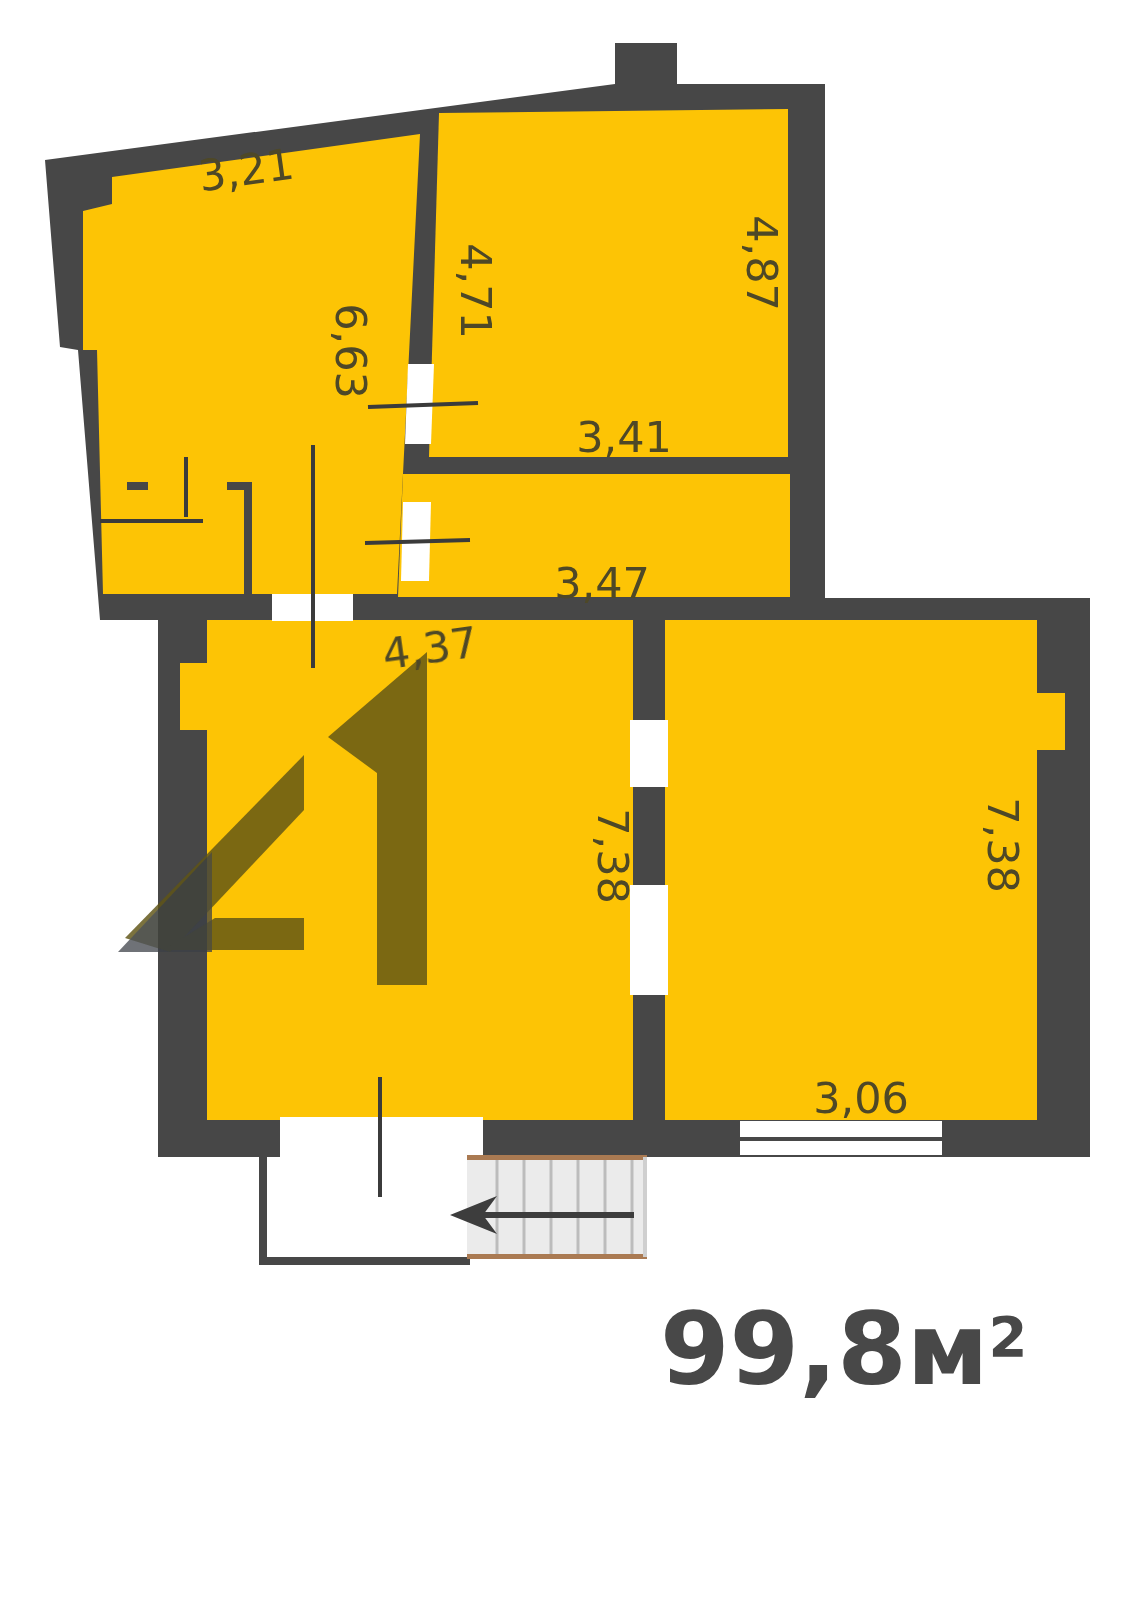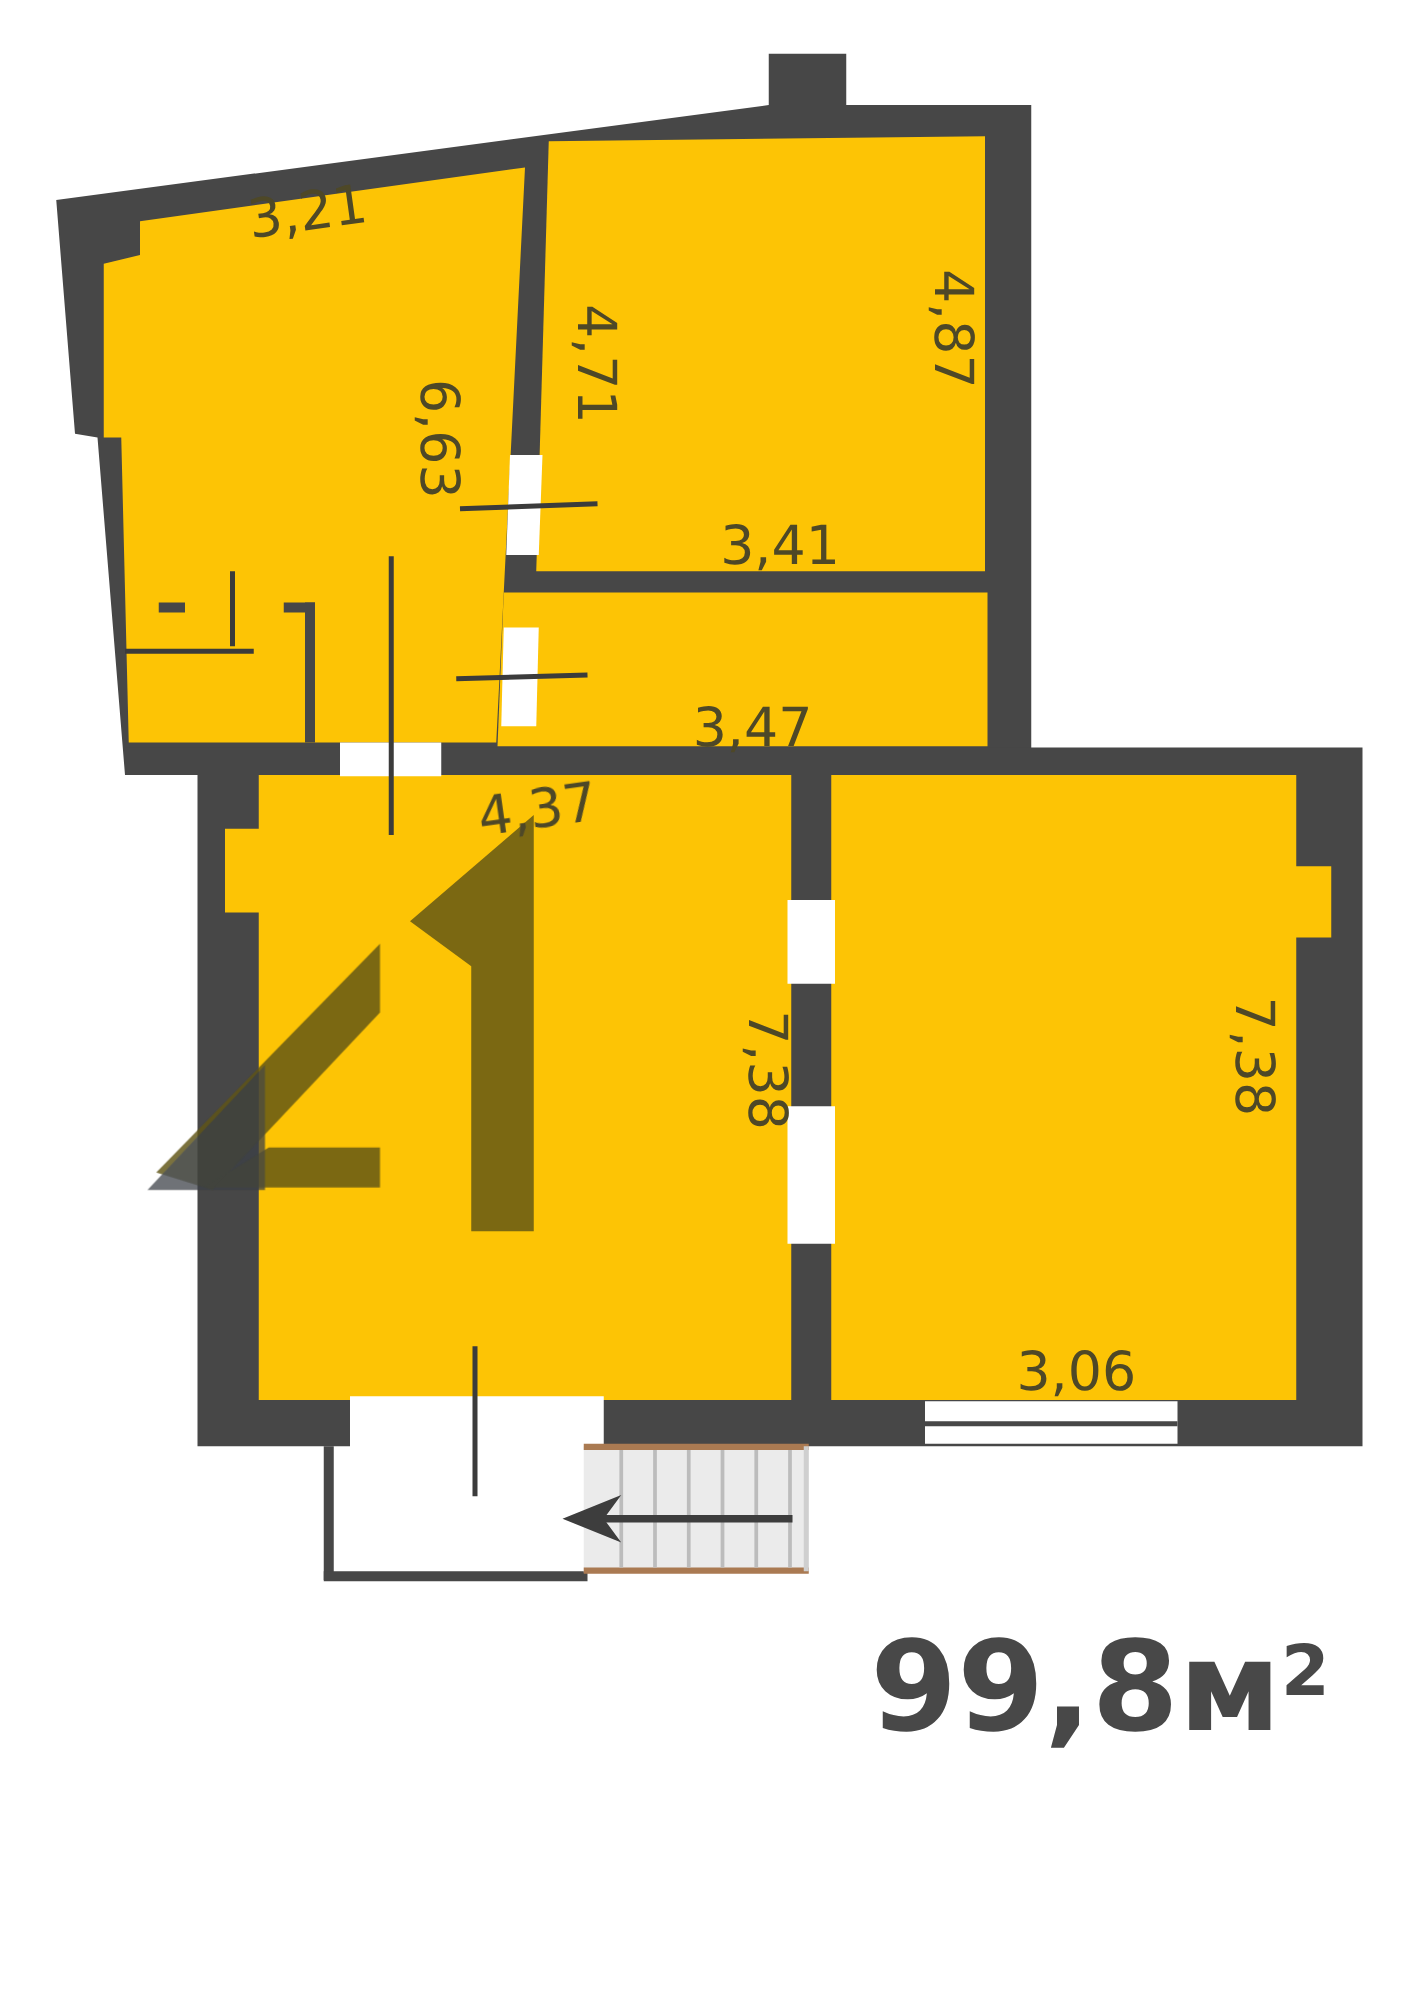--- a/index.html
+++ b/index.html
@@ -11,21 +11,21 @@
   .room{fill:var(--room);}
   .opening{fill:#ffffff;}
   .thin{stroke:var(--thinline);stroke-width:4;fill:none;stroke-linecap:butt;}
   .partition{stroke:var(--wall);stroke-width:8;fill:none;}
   .dim{font-size:43px;fill:var(--dimlabel);text-anchor:middle;dominant-baseline:central;}
   .stair-step{stroke:var(--stairsline);stroke-width:3;}
   .arrow{stroke:var(--arrow);stroke-width:6;}
   .overlay{position:absolute;white-space:nowrap;}
   #wm-line1{left:458px;top:842px;font-size:54px;letter-spacing:1px;color:var(--wmtext1);}
   #wm-line2{left:458px;top:918px;font-size:54px;letter-spacing:1px;color:var(--wmtext2);}
-  #area{left:660px;top:1300px;width:440px;text-align:center;font-size:100px;
+  #area{left:660px;top:1300px;width:440px;font-size:100px;
         font-weight:bold;color:var(--areatext);line-height:1;}
   #area sup{font-size:56%;line-height:0;vertical-align:0.5em;}
 </style>
 </head>
 <body>
 
 <div id="stage">
   <svg width="1131" height="1600" viewBox="0 0 1131 1600">
 
     <g>

